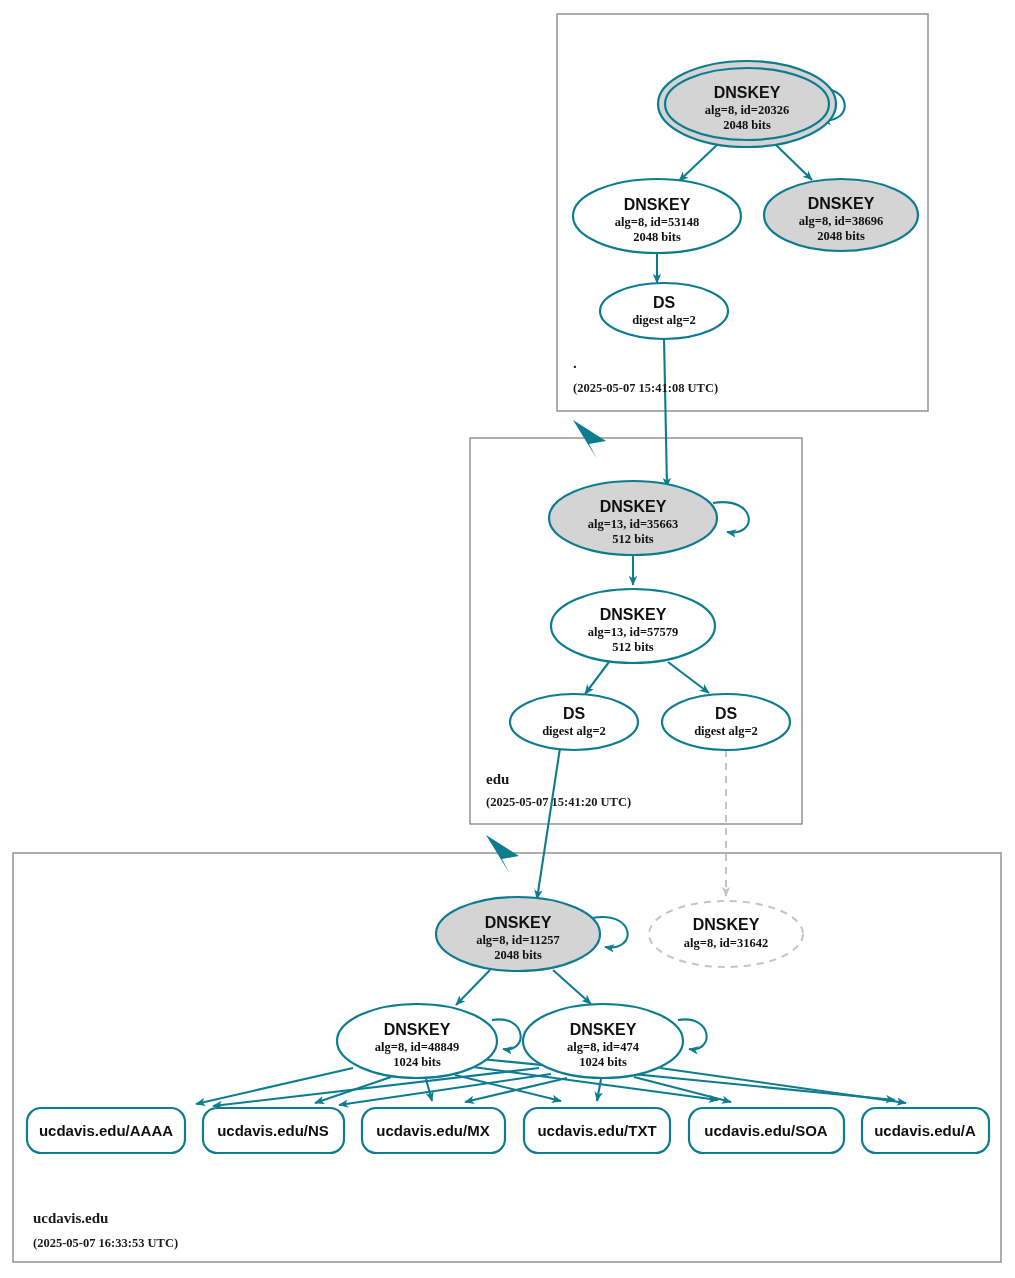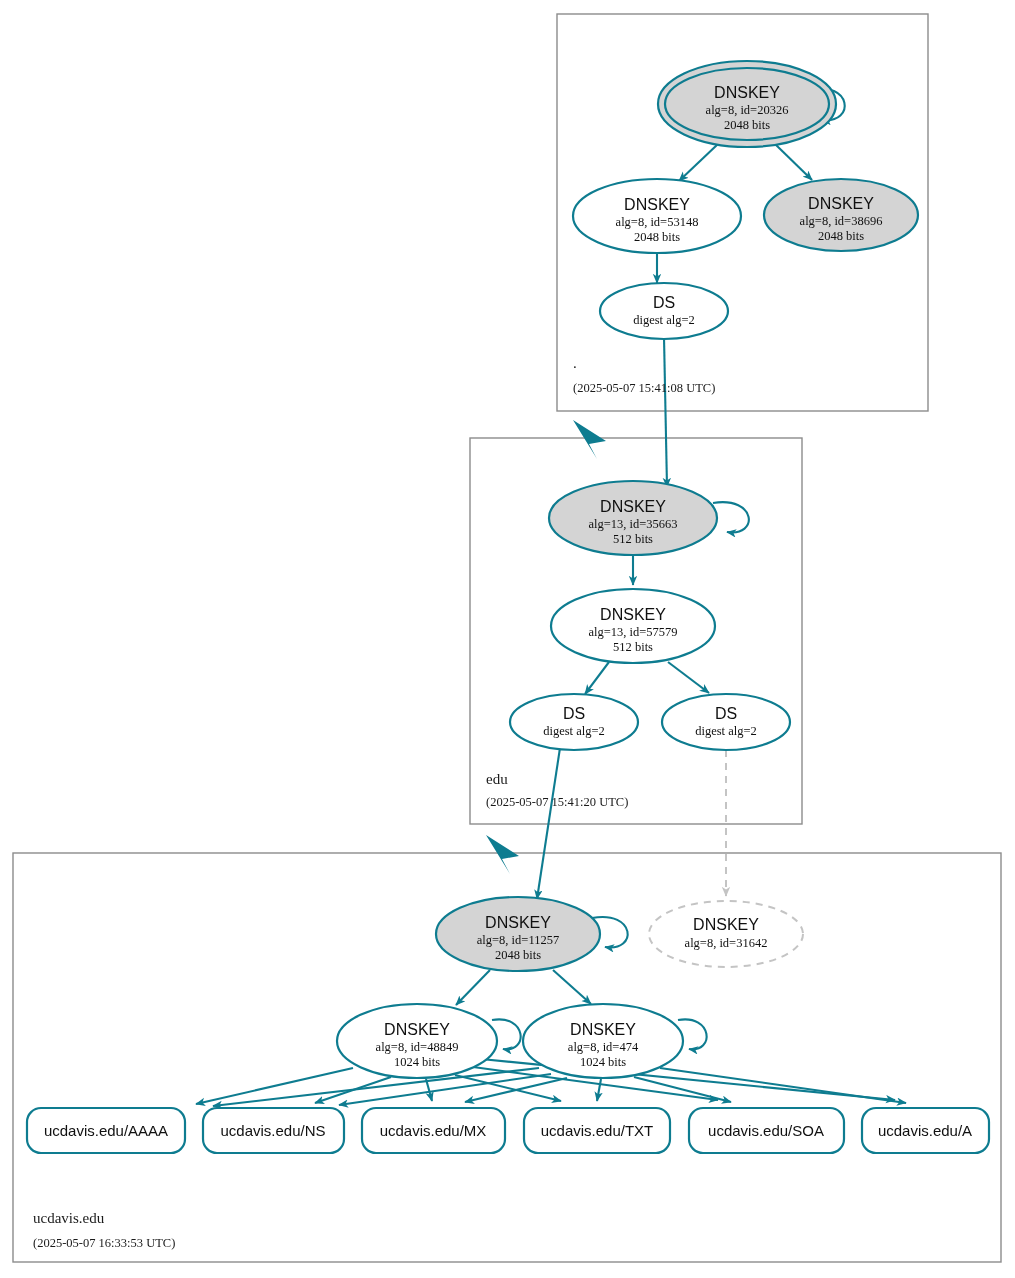--- a/index.html
+++ b/index.html
@@ -11,20 +11,21 @@
   body {
     font-family: "Liberation Sans", sans-serif;
     width: 1015px;
     height: 1278px;
     overflow: hidden;
   }
   #stage {
     position: relative;
     width: 1015px;
     height: 1278px;
+    font-weight: bold;
   }
   #graph {
     position: absolute;
     top: 0; left: 0;
     width: 1015px;
     height: 1278px;
   }
   .zone-label-name {
     font-family: "Liberation Serif", serif;
     font-size: 15px;

